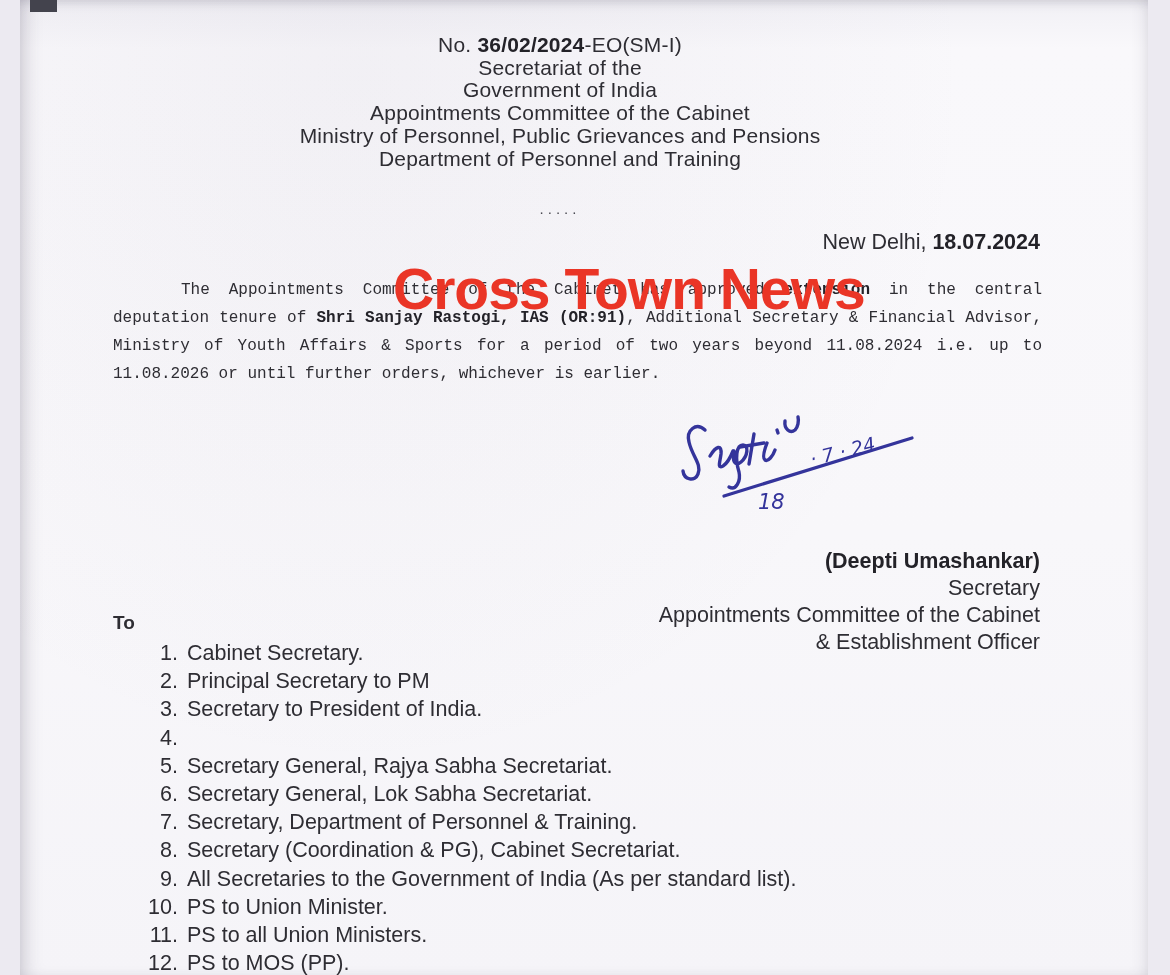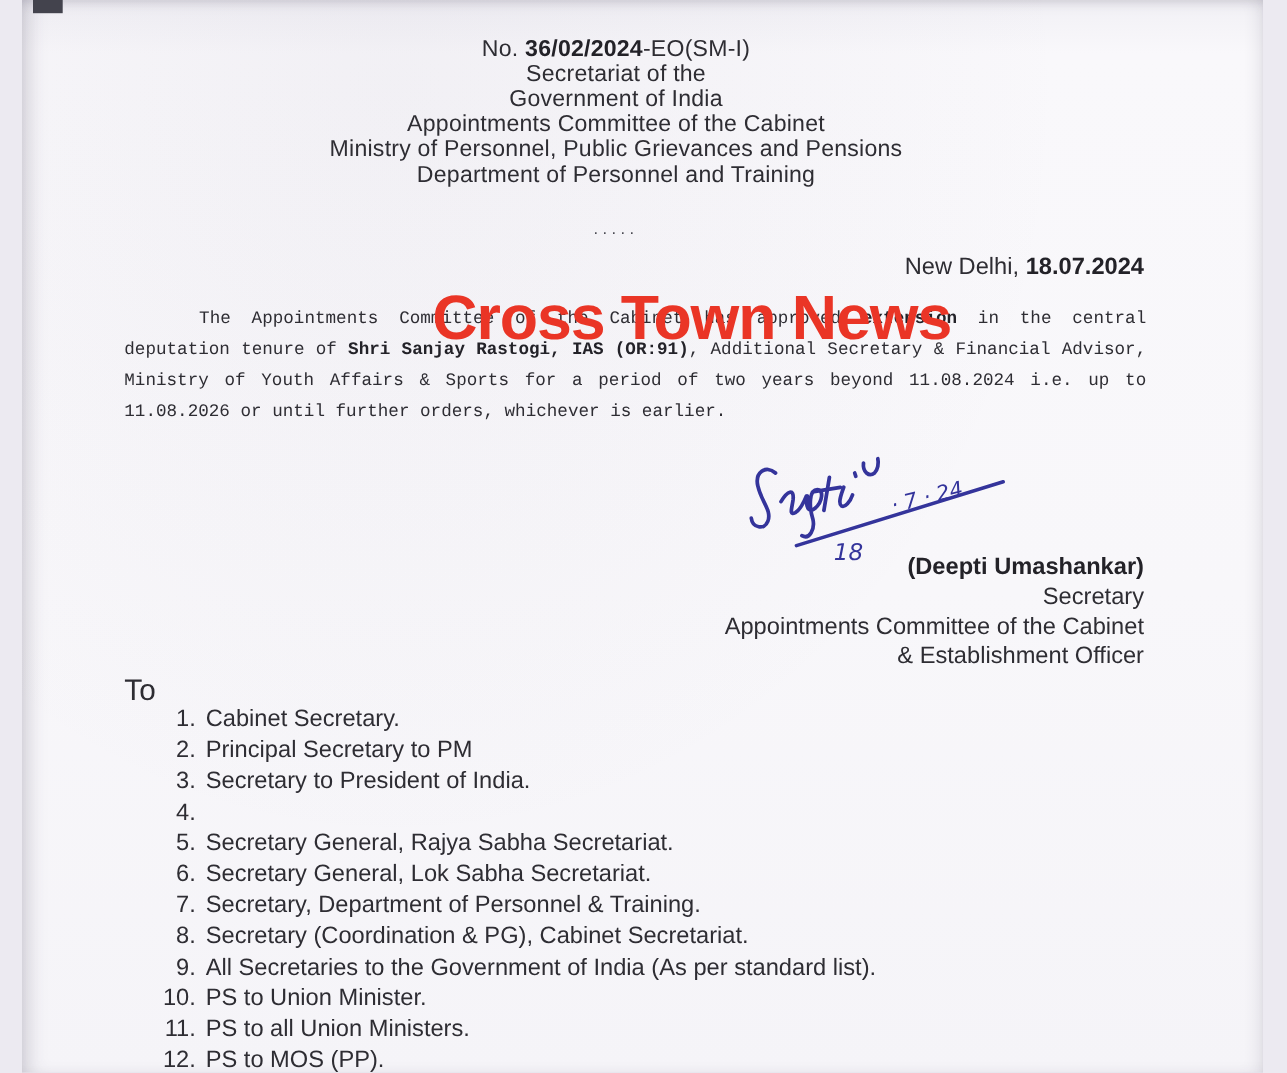--- a/index.html
+++ b/index.html
@@ -22,21 +22,21 @@
   }
   .artifact-topleft {
     position:absolute; left:30px; top:0; width:27px; height:12px;
     background:#43434d; z-index:5;
   }
   .header {
     position:absolute; left:80px; top:34px; width:960px;
     text-align:center; font-size:21px; line-height:22.7px;
     letter-spacing:0.2px;
   }
-  .ref-line b, .dateline b, .bodytext b, .signname { font-weight:bold; color:#232228; }
+  .ref-line b, .dateline b, .bodytext b, .signname { font-weight:bold; color:#232228;margin-top:46px; }
   .dots {
     position:absolute; left:80px; top:200px; width:960px; text-align:center;
     font-size:15px; letter-spacing:4px; color:#4a4a52;
   }
   .dateline {
     position:absolute; left:80px; top:230px; width:960px;
     text-align:right; font-size:21.5px;
   }
   .watermark {
     position:absolute; left:393px; top:236px;
@@ -49,21 +49,21 @@
     text-indent:68px;
     font-family:Liberation Mono, monospace;
   }
   .signature-svg {
     position:absolute; left:672px; top:414px; width:252px; height:98px; z-index:3;
   }
   .signblock {
     position:absolute; left:540px; top:502px; width:500px;
     text-align:right; font-size:21.5px; line-height:27px;
   }
-  .to-label { position:absolute; left:113px; top:612px; font-size:27px; }
+  .to-label { position:absolute; left:113px; top:612px; font-size:19px;font-weight:bold; }
   .dist {
     position:absolute; left:0; top:641px; width:1040px;
     list-style:none; font-size:21.5px;
   }
   .dist-item { display:flex; height:28.2px; align-items:flex-start; }
   .dist-item .num {
     width:38px; margin-left:140px; margin-right:9px;
     text-align:right; flex:0 0 auto;
   }
   .hline { letter-spacing:0.2px; }

